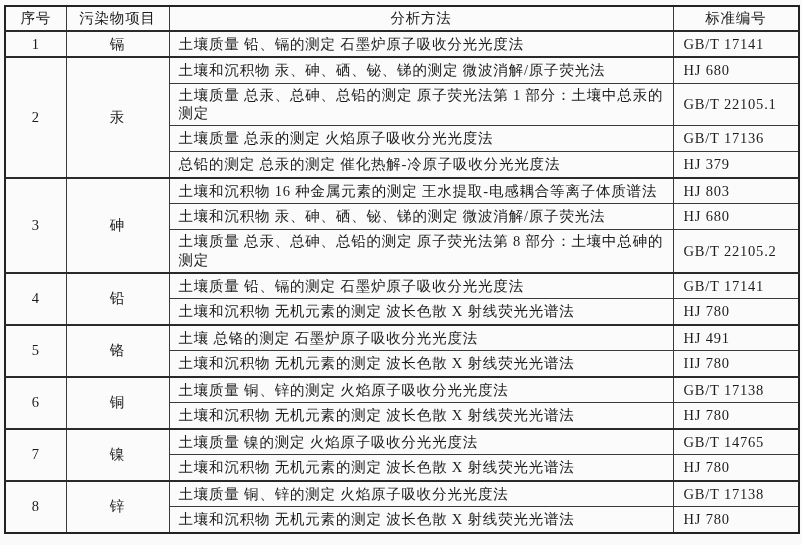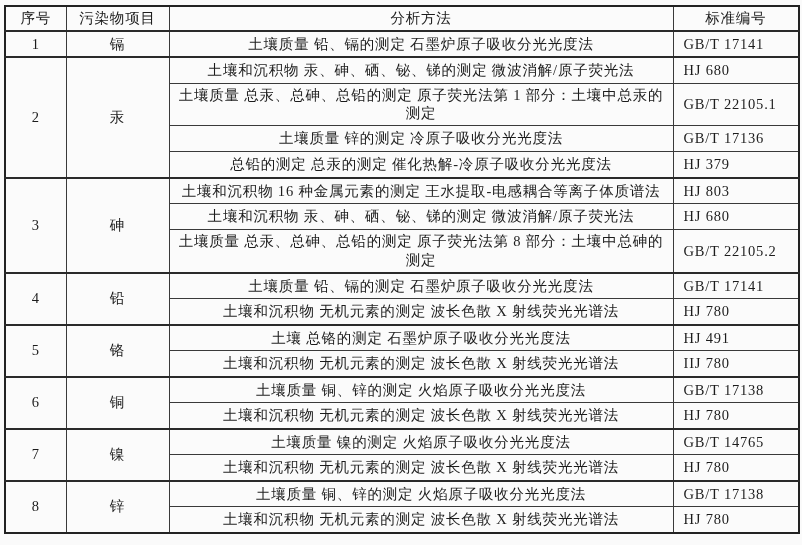--- a/index.html
+++ b/index.html
@@ -35,21 +35,21 @@
   table.std-table { border: 2px solid #222; }
   
   tr.group-start td { border-top: 2px solid #2a2a2a; }
   thead th { border-bottom: 2px solid #2a2a2a; }
 
   th { height: 25px; padding: 2px 4px; }
   td { height: 26px; padding: 2px 6px; }
 
   .c-index  { text-align: center; font-size: 14px; }
   .c-poll   { text-align: center; }
-  .c-method { text-align: center; padding-left: 9px; padding-right: 9px; }
+  .c-method { text-align: left; padding-left: 9px; padding-right: 9px; }
   .c-std    { text-align: left; padding-left: 10px; font-size: 14px; letter-spacing: 0.3px; margin-top: 11px; }
 </style>
 </head>
 <body>
 
 <div class="page">
   <table class="std-table">
     <colgroup>
       <col style="width:61px">
       <col style="width:103px">
@@ -75,21 +75,21 @@
           <td class="c-index" rowspan="4">2</td>
           <td class="c-poll" rowspan="4">汞</td>
           <td class="c-method">土壤和沉积物 汞、砷、硒、铋、锑的测定 微波消解/原子荧光法</td>
           <td class="c-std">HJ 680</td>
         </tr>
         <tr>
           <td class="c-method">土壤质量 总汞、总砷、总铅的测定 原子荧光法第 1 部分：土壤中总汞的测定</td>
           <td class="c-std">GB/T 22105.1</td>
         </tr>
         <tr>
-          <td class="c-method">土壤质量 锌的测定 冷原子吸收分光光度法</td>
+          <td class="c-method">土壤质量 总汞的测定 火焰原子吸收分光光度法</td>
           <td class="c-std">GB/T 17136</td>
         </tr>
         <tr>
           <td class="c-method">总铅的测定 总汞的测定 催化热解-冷原子吸收分光光度法</td>
           <td class="c-std">HJ 379</td>
         </tr>
         <tr class="group-start">
           <td class="c-index" rowspan="3">3</td>
           <td class="c-poll" rowspan="3">砷</td>
           <td class="c-method">土壤和沉积物 16 种金属元素的测定 王水提取-电感耦合等离子体质谱法</td>

